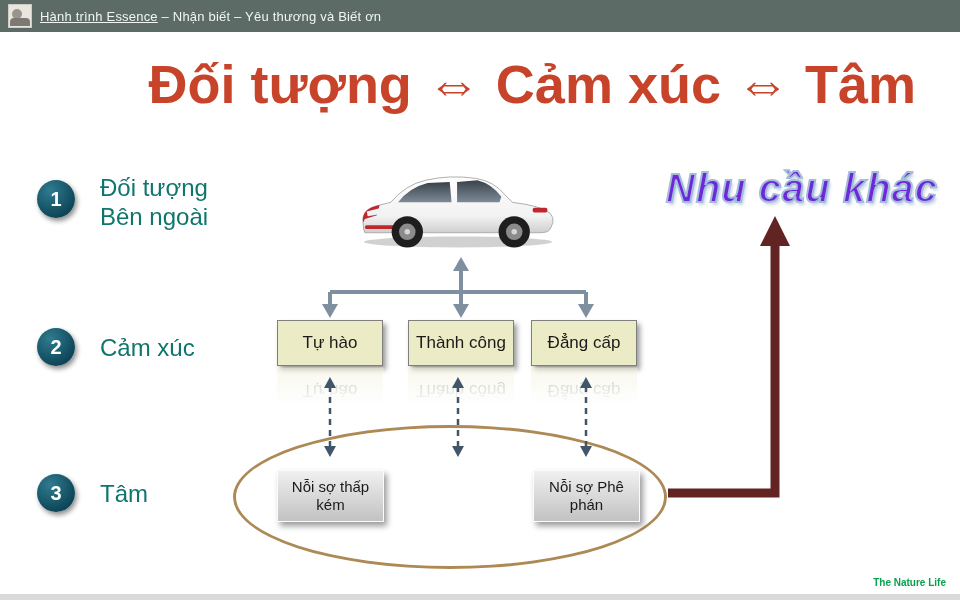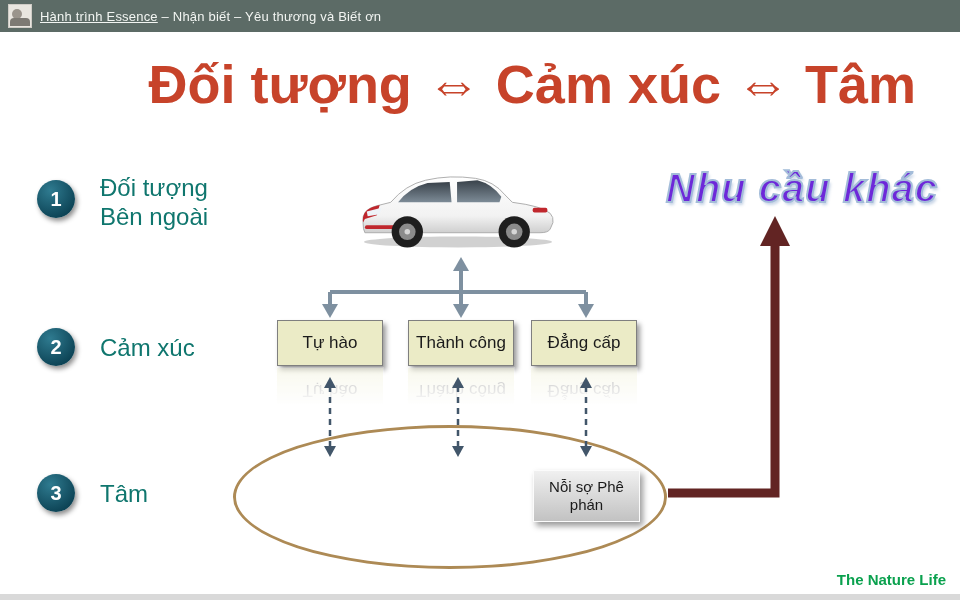--- a/index.html
+++ b/index.html
@@ -99,21 +99,21 @@
 
   
   .arrows {
     position:absolute; left:0; top:0; width:960px; height:600px;
     z-index:3; pointer-events:none;
   }
 
   
   .footer {
     position:absolute; right:14px; bottom:12px; z-index:2;
-    color:#0aa14e; font-size:15px; font-weight:bold;
+    color:#0aa14e; font-size:10px; font-weight:bold;
   }
   .bottom-strip {
     position:absolute; left:0; bottom:0; width:960px; height:6px;
     background:#d9d9d9; z-index:2;
   }
 </style>
 </head>
 <body>
 
 <div class="slide">
@@ -194,20 +194,23 @@
   <div class="ebox-ref" style="left:277px">
     <span>Tự hào</span>
   </div>
   <div class="ebox-ref" style="left:408px">
     <span>Thành công</span>
   </div>
   <div class="ebox-ref" style="left:531px">
     <span>Đẳng cấp</span>
   </div>
 
+  <div class="fbox" style="left:277px">
+    <span>Nỗi sợ thấp kém</span>
+  </div>
   <div class="fbox" style="left:533px">
     <span>Nỗi sợ Phê phán</span>
   </div>
 
   <svg class="arrows" viewBox="0 0 960 600">
 
     <g stroke="#7e90a0" stroke-width="4" fill="none">
       <path d="M461 292 L461 270"></path>
       <path d="M330 292 L586 292"></path>
       <path d="M330 292 L330 308"></path>

